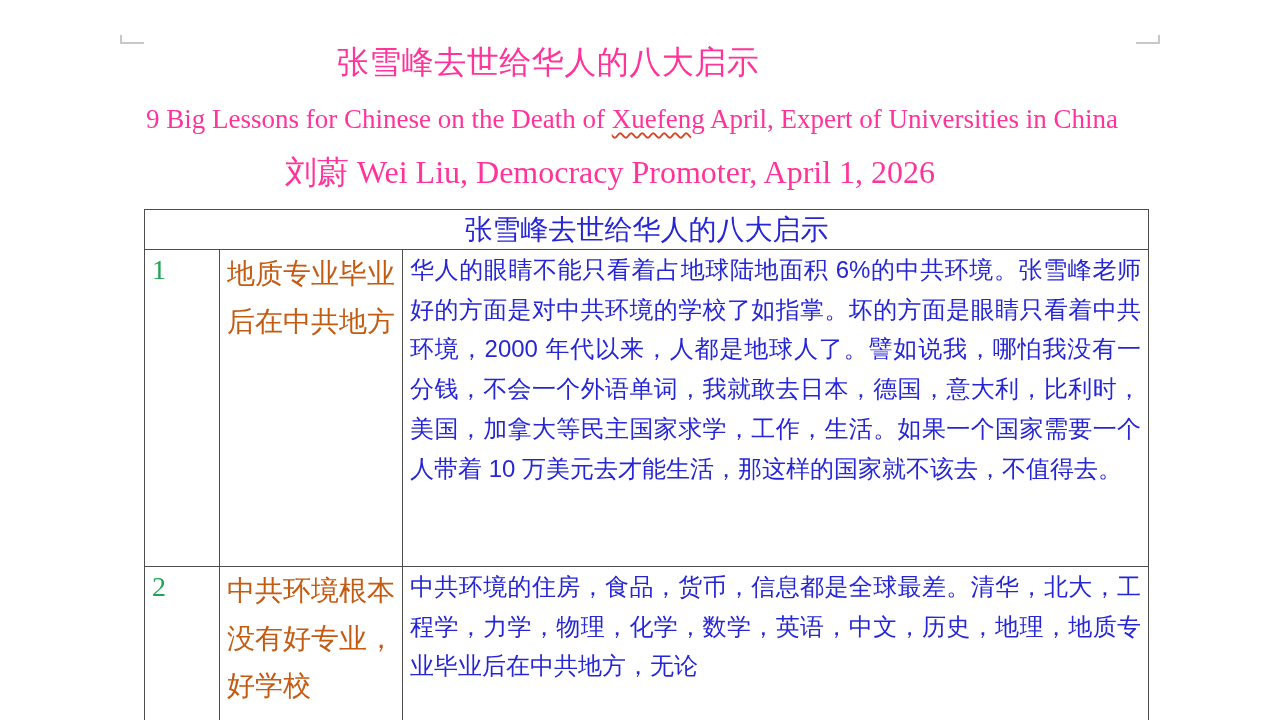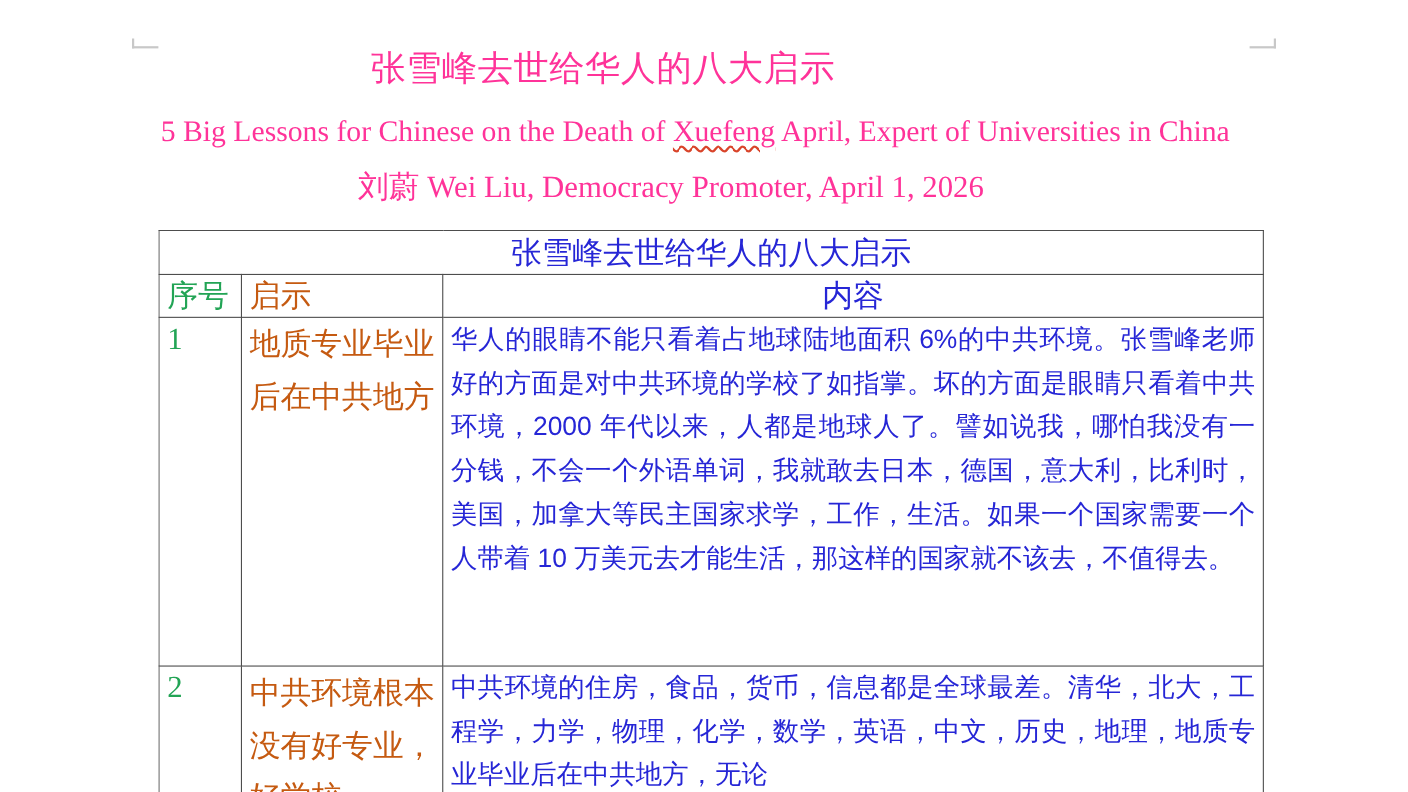--- a/index.html
+++ b/index.html
@@ -60,21 +60,21 @@
     text-decoration-style: wavy;
     text-decoration-color: #d9452b;
     text-decoration-thickness: 2px;
     text-underline-offset: 4px;
   }
   .doc-byline {
     position: absolute;
     left: 610px; top: 123px;
     transform: translateX(-50%);
     margin: 0;
-    font-size: 28px;
+    font-size: 32px;
     font-weight: normal;
     color: var(--pink, #ff3399);
     white-space: nowrap;
     font-family: "Liberation Serif", serif;
   }
 
   
   .table-clip {
     position: absolute;
     left: 144px; top: 181px;
@@ -143,39 +143,34 @@
 </head>
 <body>
 
 <div class="page">
 
   <div class="corner-mark tl"></div>
   <div class="corner-mark tr"></div>
 
   <h1 class="doc-title">张雪峰去世给华人的八大启示</h1>
 
-  <h2 class="doc-subtitle"><span>5 Big Lessons for Chinese on the Death of </span><span class="misspelled">Xuefeng</span><span> April, Expert of Universities in China</span></h2>
+  <h2 class="doc-subtitle"><span>9 Big Lessons for Chinese on the Death of </span><span class="misspelled">Xuefeng</span><span> April, Expert of Universities in China</span></h2>
 
   <h3 class="doc-byline">刘蔚 Wei Liu, Democracy Promoter, April 1, 2026</h3>
 
   <div class="table-clip">
     <table class="lessons">
       <colgroup>
         <col style="width:75px">
         <col style="width:183px">
         <col style="width:746px">
       </colgroup>
       <tbody>
         <tr class="caption-row">
           <td class="caption-cell" colspan="3">张雪峰去世给华人的八大启示</td>
-        </tr>
-        <tr class="header-row">
-          <td class="h-index">序号</td>
-          <td class="h-lesson">启示</td>
-          <td class="h-content">内容</td>
         </tr>
         <tr class="row-1">
           <td class="cell-index">1</td>
           <td class="cell-lesson">地质专业毕业后在中共地方</td>
           <td class="cell-content">华人的眼睛不能只看着占地球陆地面积 6%的中共环境。张雪峰老师好的方面是对中共环境的学校了如指掌。坏的方面是眼睛只看着中共环境，2000 年代以来，人都是地球人了。譬如说我，哪怕我没有一分钱，不会一个外语单词，我就敢去日本，德国，意大利，比利时，美国，加拿大等民主国家求学，工作，生活。如果一个国家需要一个人带着 10 万美元去才能生活，那这样的国家就不该去，不值得去。</td>
         </tr>
         <tr class="row-2">
           <td class="cell-index">2</td>
           <td class="cell-lesson">中共环境根本没有好专业，好学校</td>
           <td class="cell-content">中共环境的住房，食品，货币，信息都是全球最差。清华，北大，工程学，力学，物理，化学，数学，英语，中文，历史，地理，地质专业毕业后在中共地方，无论</td>

